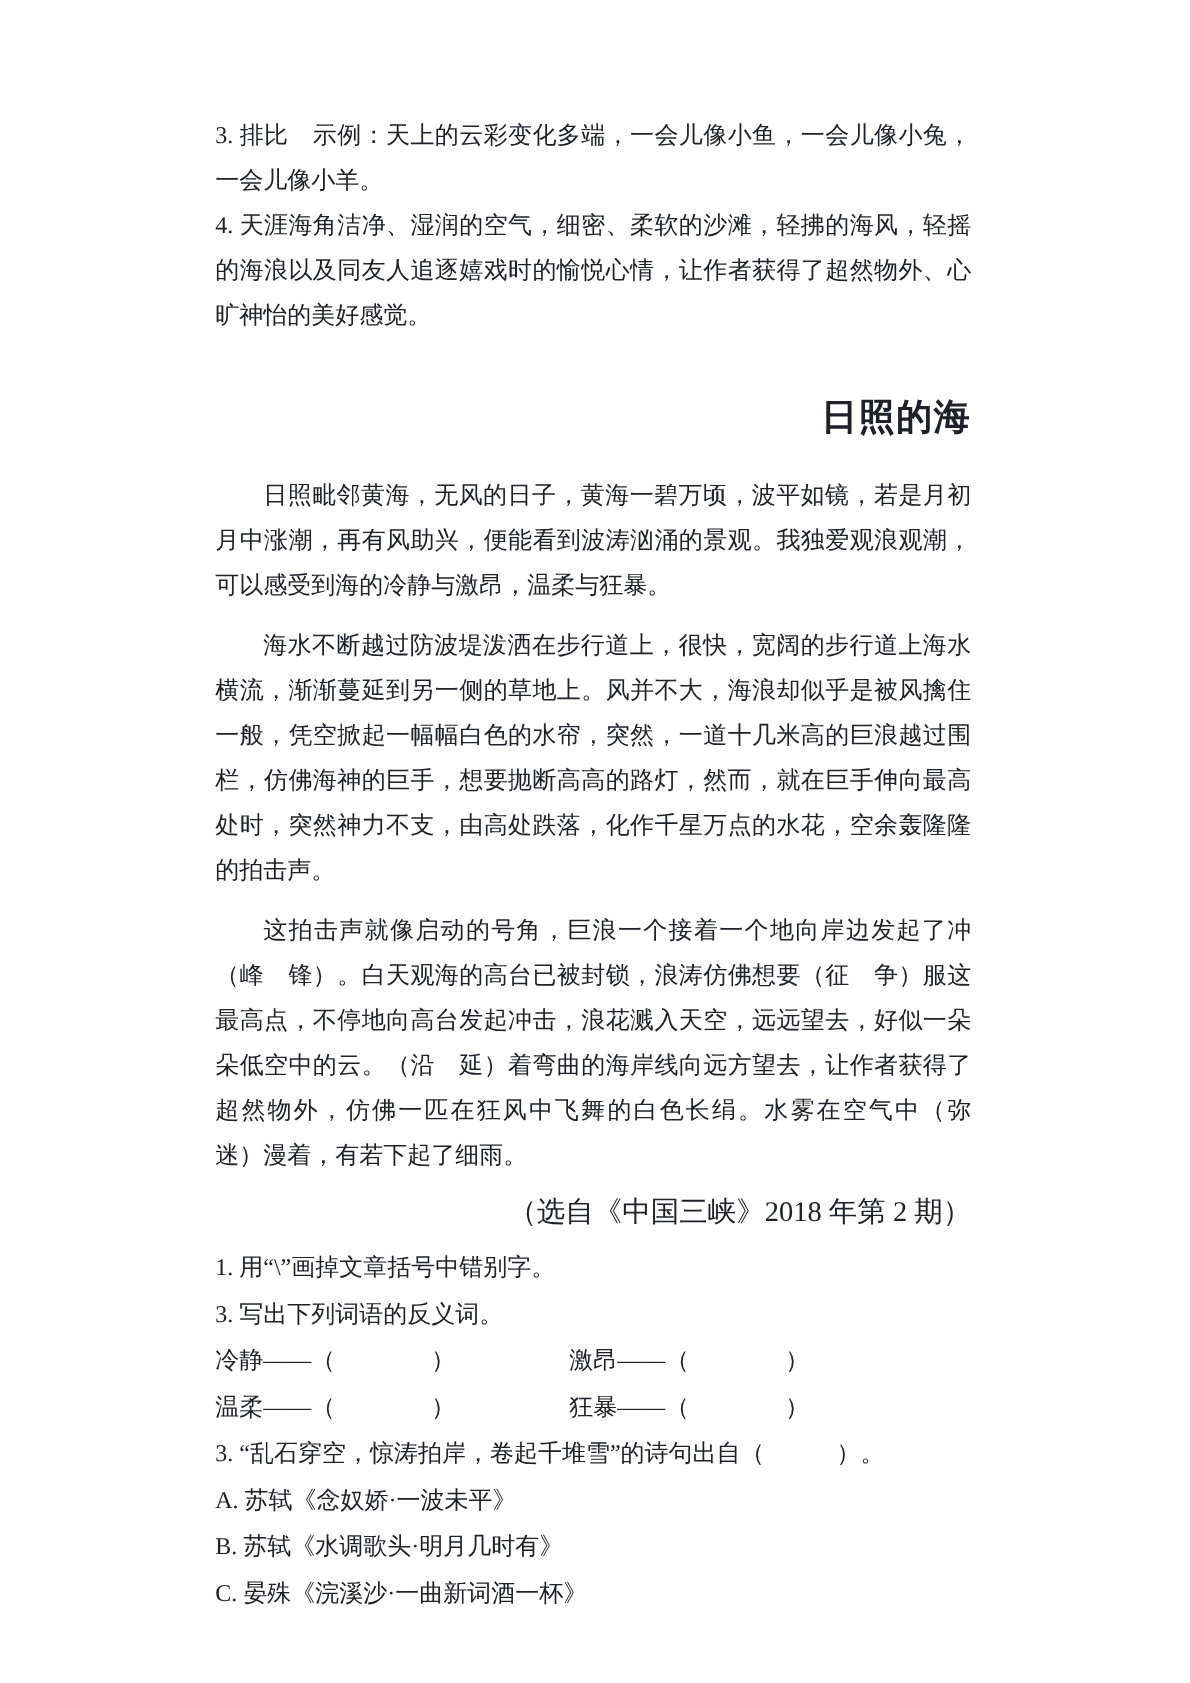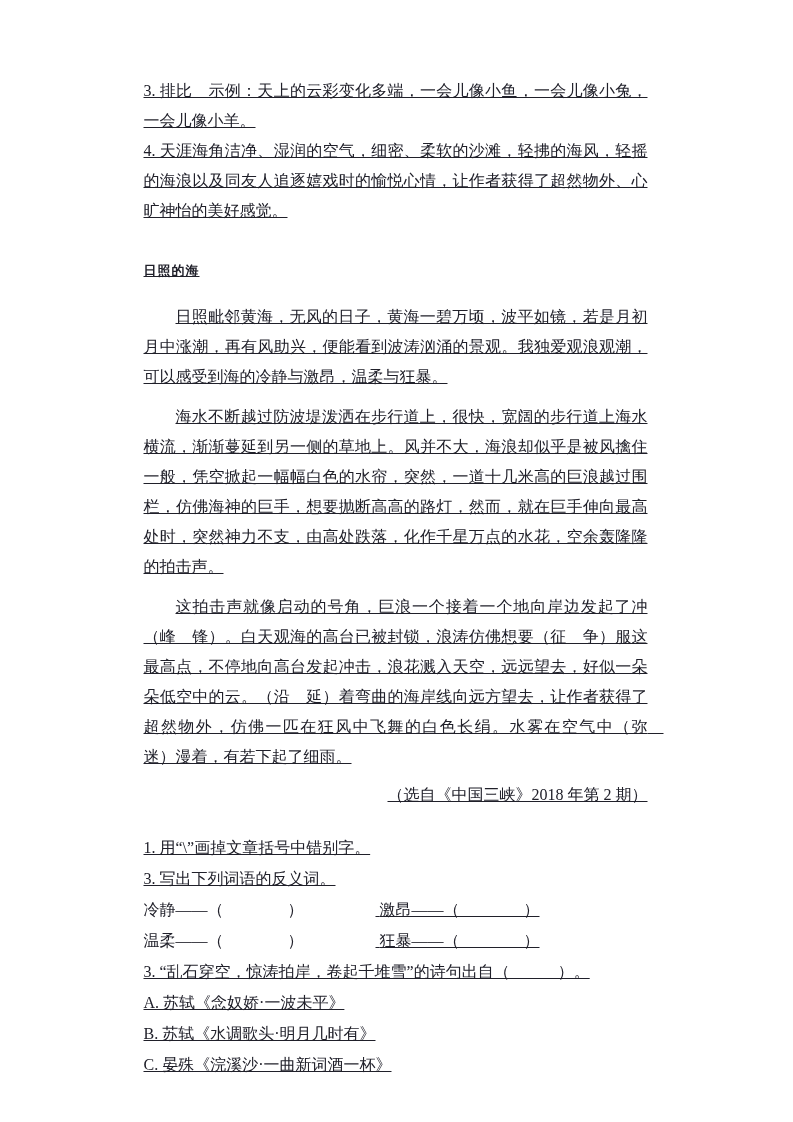--- a/index.html
+++ b/index.html
@@ -12,44 +12,43 @@
     width: 646px;
     height: 1122px;
     margin: 0 auto;
     background: #ffffff;
     box-sizing: border-box;
     padding: 76px 72px 40px 70px;
     font-family: "Liberation Serif", "DejaVu Serif", serif;
     color: #20202a;
     font-size: 16px;
     overflow: hidden;
-    text-decoration: underline;
   }
   .intro p {
     margin: 0;
     line-height: 30px;
     text-align: justify;
   }
   .article-title {
     margin: 36px 0 22px 0;
-    text-align: left;
-    font-size: 13px;
+    text-align: right;
+    font-size: 24px;
     font-weight: bold;
     letter-spacing: 1px;
   }
   .para {
     margin: 0 0 10px 0;
     line-height: 30px;
     text-indent: 2em;
     text-align: justify;
   }
   .source {
-    margin: 2px 0 24px 0;
+    margin: 2px 0 8px 0;
     text-align: right;
-    font-size: 16px;
+    font-size: 19px;
     line-height: 26px;
   }
   .questions p {
     margin: 0;
     line-height: 31px;
   }
   .antonym-row {
     line-height: 31px;
   }
   .antonym-row .col1 {

